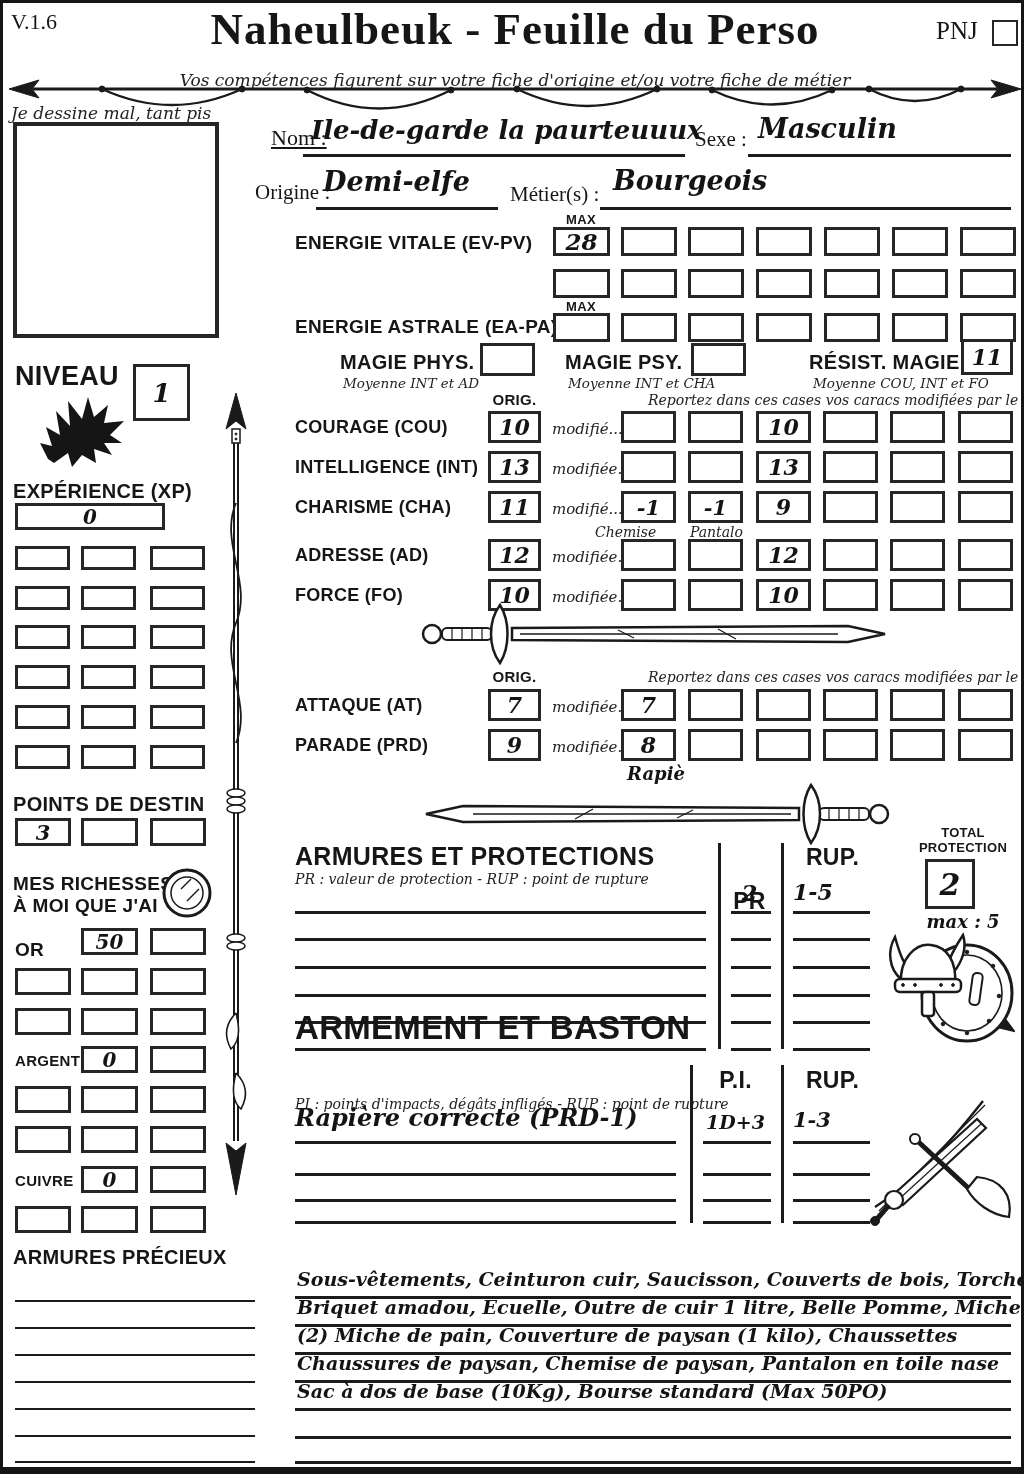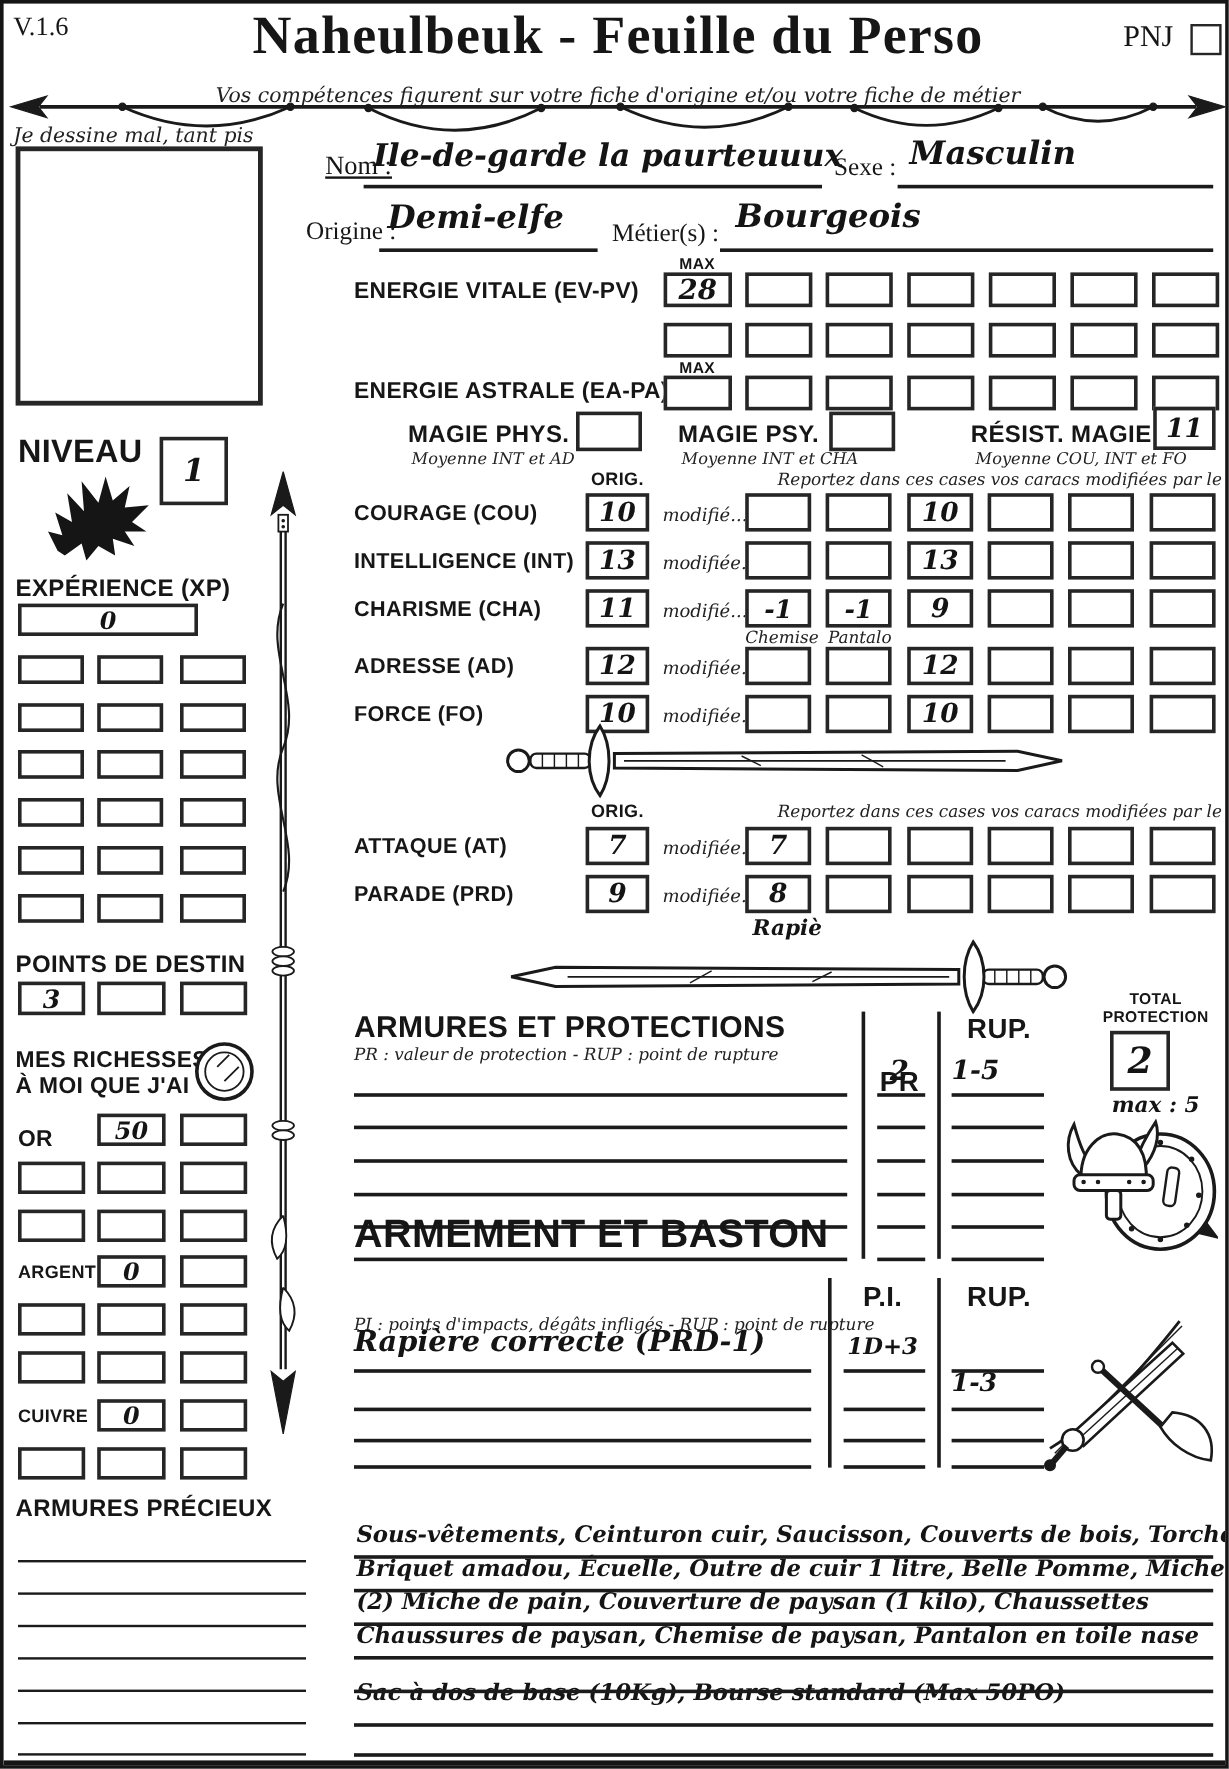--- a/index.html
+++ b/index.html
@@ -125,21 +125,21 @@
 
   <div class="disp" style="left:292px;top:494px;font-size:18px;">CHARISME (CHA)</div>
   <div class="bx" style="left:485px;top:488px;width:53px;height:32px;font-size:22px;">11</div>
   <div class="script" style="left:549px;top:497px;font-size:15px;">modifié...</div>
   <div class="bx red" style="left:618px;top:488px;width:55px;height:32px;font-size:21px;">-1</div>
   <div class="bx red" style="left:685px;top:488px;width:55px;height:32px;font-size:21px;">-1</div>
   <div class="bx red" style="left:753px;top:488px;width:55px;height:32px;font-size:22px;">9</div>
   <div class="bx" style="left:820px;top:488px;width:55px;height:32px;"></div>
   <div class="bx" style="left:887px;top:488px;width:55px;height:32px;"></div>
   <div class="bx" style="left:955px;top:488px;width:55px;height:32px;"></div>
-  <div class="script" style="left:618px;top:521px;width:55px;text-align:right;font-size:14px;">Chemise</div>
+  <div class="script" style="left:592px;top:521px;width:55px;text-align:right;font-size:14px;">Chemise</div>
   <div class="script" style="left:685px;top:521px;width:55px;text-align:right;font-size:14px;">Pantalo</div>
 
   <div class="disp" style="left:292px;top:542px;font-size:18px;">ADRESSE (AD)</div>
   <div class="bx" style="left:485px;top:536px;width:53px;height:32px;font-size:22px;">12</div>
   <div class="script" style="left:549px;top:545px;font-size:15px;">modifiée...</div>
   <div class="bx" style="left:618px;top:536px;width:55px;height:32px;"></div>
   <div class="bx" style="left:685px;top:536px;width:55px;height:32px;"></div>
   <div class="bx" style="left:753px;top:536px;width:55px;height:32px;font-size:22px;">12</div>
   <div class="bx" style="left:820px;top:536px;width:55px;height:32px;"></div>
   <div class="bx" style="left:887px;top:536px;width:55px;height:32px;"></div>
@@ -273,21 +273,21 @@
   <div class="script" style="left:292px;top:1093px;font-size:14px;">PI : points d'impacts, dégâts infligés - RUP : point de rupture</div>
   <div class="vln" style="left:687px;top:1062px;height:158px;"></div>
   <div class="vln" style="left:778px;top:1062px;height:158px;"></div>
   <div class="disp" style="left:687px;top:1064px;width:91px;text-align:center;font-size:23px;">P.I.</div>
   <div class="disp" style="left:782px;top:1064px;width:95px;text-align:center;font-size:23px;">RUP.</div>
 
   <div class="hw" style="left:292px;top:1100px;font-size:24px;">Rapière correcte (PRD-1)</div>
   <div class="ln" style="left:292px;top:1138px;width:381px;"></div>
   <div class="hw" style="left:687px;top:1108px;width:91px;text-align:center;font-size:19px;">1D+3</div>
   <div class="ln" style="left:700px;top:1138px;width:68px;"></div>
-  <div class="hw" style="left:790px;top:1136px;font-size:21px;">1-3</div>
+  <div class="hw" style="left:790px;top:1104px;font-size:21px;">1-3</div>
   <div class="ln" style="left:790px;top:1138px;width:77px;"></div>
 
   <div class="ln" style="left:292px;top:1170px;width:381px;"></div>
   <div class="ln" style="left:700px;top:1170px;width:68px;"></div>
   <div class="ln" style="left:790px;top:1170px;width:77px;"></div>
   <div class="ln" style="left:292px;top:1196px;width:381px;"></div>
   <div class="ln" style="left:700px;top:1196px;width:68px;"></div>
   <div class="ln" style="left:790px;top:1196px;width:77px;"></div>
   <div class="ln" style="left:292px;top:1218px;width:381px;"></div>
   <div class="ln" style="left:700px;top:1218px;width:68px;"></div>
@@ -309,21 +309,21 @@
   </svg>
 
   <div class="hw" style="left:294px;top:1265px;font-size:19px;font-weight:600;">Sous-vêtements, Ceinturon cuir, Saucisson, Couverts de bois, Torche (1H)</div>
   <div class="ln" style="left:292px;top:1293px;width:716px;"></div>
   <div class="hw" style="left:294px;top:1293px;font-size:19px;font-weight:600;">Briquet amadou, Écuelle, Outre de cuir 1 litre, Belle Pomme, Miche de pain</div>
   <div class="ln" style="left:292px;top:1321px;width:716px;"></div>
   <div class="hw" style="left:294px;top:1321px;font-size:19px;font-weight:600;">(2) Miche de pain, Couverture de paysan (1 kilo), Chaussettes</div>
   <div class="ln" style="left:292px;top:1349px;width:716px;"></div>
   <div class="hw" style="left:294px;top:1349px;font-size:19px;font-weight:600;">Chaussures de paysan, Chemise de paysan, Pantalon en toile nase</div>
   <div class="ln" style="left:292px;top:1377px;width:716px;"></div>
-  <div class="hw" style="left:294px;top:1377px;font-size:19px;font-weight:600;margin-top:20px;">Sac à dos de base (10Kg), Bourse standard (Max 50PO)</div>
+  <div class="hw" style="left:294px;top:1377px;font-size:19px;font-weight:600;">Sac à dos de base (10Kg), Bourse standard (Max 50PO)</div>
   <div class="ln" style="left:292px;top:1405px;width:716px;"></div>
   <div class="ln" style="left:292px;top:1433px;width:716px;"></div>
   <div class="ln" style="left:292px;top:1458px;width:716px;"></div>
 
   <div class="script" style="left:8px;top:100px;font-size:17px;">Je dessine mal, tant pis</div>
   <div class="bx" style="left:10px;top:119px;width:206px;height:216px;border-width:4px;"></div>
 
   <div class="disp" style="left:12px;top:358px;font-size:27px;">NIVEAU</div>
   <div class="bx" style="left:130px;top:361px;width:57px;height:57px;font-size:26px;">1</div>
 

